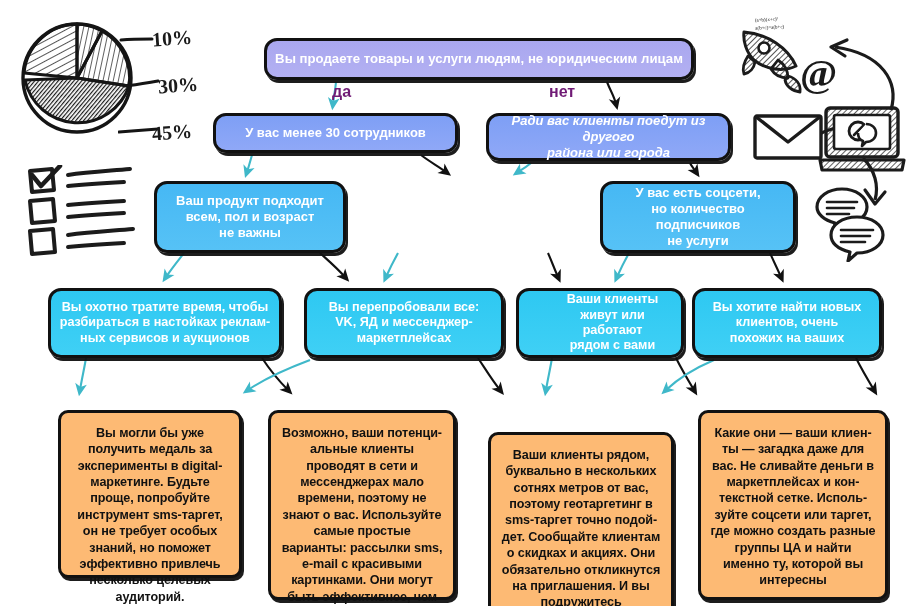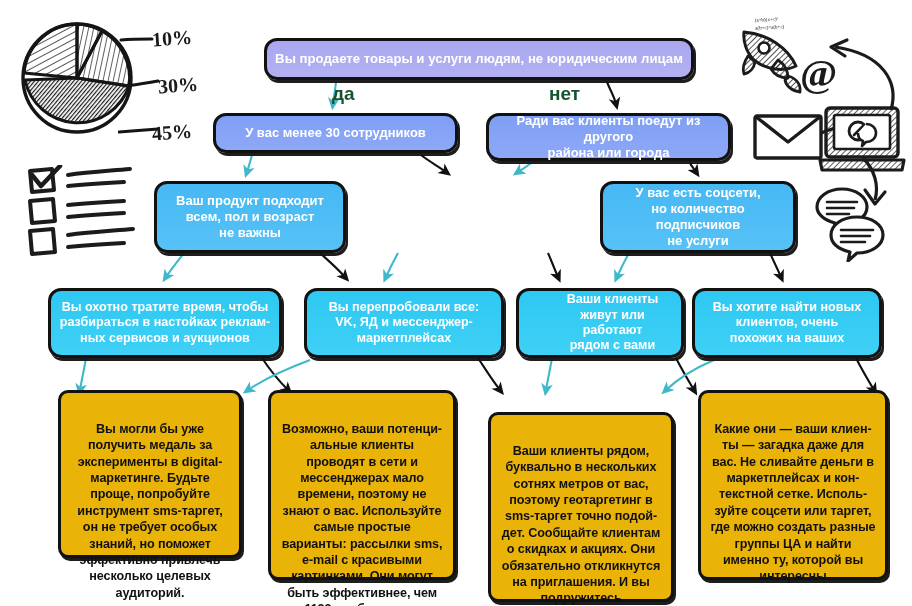--- a/index.html
+++ b/index.html
@@ -33,34 +33,35 @@
     line-height: 1.22;
     padding: 4px 8px;
     box-shadow: 2px 3px 0 rgba(17,17,17,0.95);
     white-space: pre-line;
   }
   .node.violet { background: linear-gradient(180deg,#a9a7ef 0%, #b3b0f2 100%); }
   .node.blue   { background: linear-gradient(180deg,#7e9ff5 0%, #8fa8f7 100%); }
   .node.azure  { background: linear-gradient(180deg,#46b8f4 0%, #56c2f6 100%); }
   .node.cyan   { background: linear-gradient(180deg,#2ec8f2 0%, #3fd0f5 100%); }
   .node.white  {
-    background: #eab308;
+    background: #fdba74;
     color: #111111;
     border-radius: 10px;
     align-items: flex-start;
-    padding: 28px 9px 10px 9px;
+    padding: 12px 9px 10px 9px;
     font-size: 12.6px;
     line-height: 1.30;
     letter-spacing: -0.1px;
+    margin-top: 20px;
   }
   .edge-label {
     position: absolute;
-    font-size: 19px;
+    font-size: 16px;
     font-weight: bold;
-    color: #14532d;
+    color: #701a75;
     text-align: center;
   }
   .doodle { position: absolute; }
   .pct {
     position: absolute;
     font-family: "Liberation Serif", serif;
     font-size: 20px;
     font-weight: bold;
     color: #1a1a1a;
     transform: rotate(-4deg);
@@ -224,21 +225,21 @@
     <path d="M15,22 L44,22" stroke="#1b1b1b" stroke-width="2.6" stroke-linecap="round"></path>
     <path d="M15,28 L39,28" stroke="#1b1b1b" stroke-width="2.6" stroke-linecap="round"></path>
   </svg>
 
   <div class="node violet" style="left:264px; top:38px; width:430px; height:42px; font-size:13.2px;">Вы продаете товары и услуги людям, не юридическим лицам</div>
 
   <div class="edge-label" style="left:332px; top:83px;">да</div>
   <div class="edge-label" style="left:549px; top:83px;">нет</div>
 
   <div class="node blue" style="left:213px; top:113px; width:245px; height:40px; font-size:13px;">У вас менее 30 сотрудников</div>
-  <div class="node blue" style="left:486px; top:113px; width:245px; height:48px; font-size:13px;">Ради вас клиенты поедут из другого
+  <div class="node blue" style="left:486px; top:113px; width:245px; height:48px; font-size:13px;font-style:italic;">Ради вас клиенты поедут из другого
 района или города</div>
 
   <div class="node azure" style="left:154px; top:181px; width:192px; height:72px; font-size:13px;">Ваш продукт подходит
 всем, пол и возраст
 не важны</div>
   <div class="node azure" style="left:600px; top:181px; width:196px; height:72px; font-size:13px;">У вас есть соцсети,
 но количество подписчиков
 не услуги</div>
 
   <div class="node cyan" style="left:48px; top:288px; width:234px; height:70px; font-size:12.6px;">Вы охотно тратите время, чтобы

